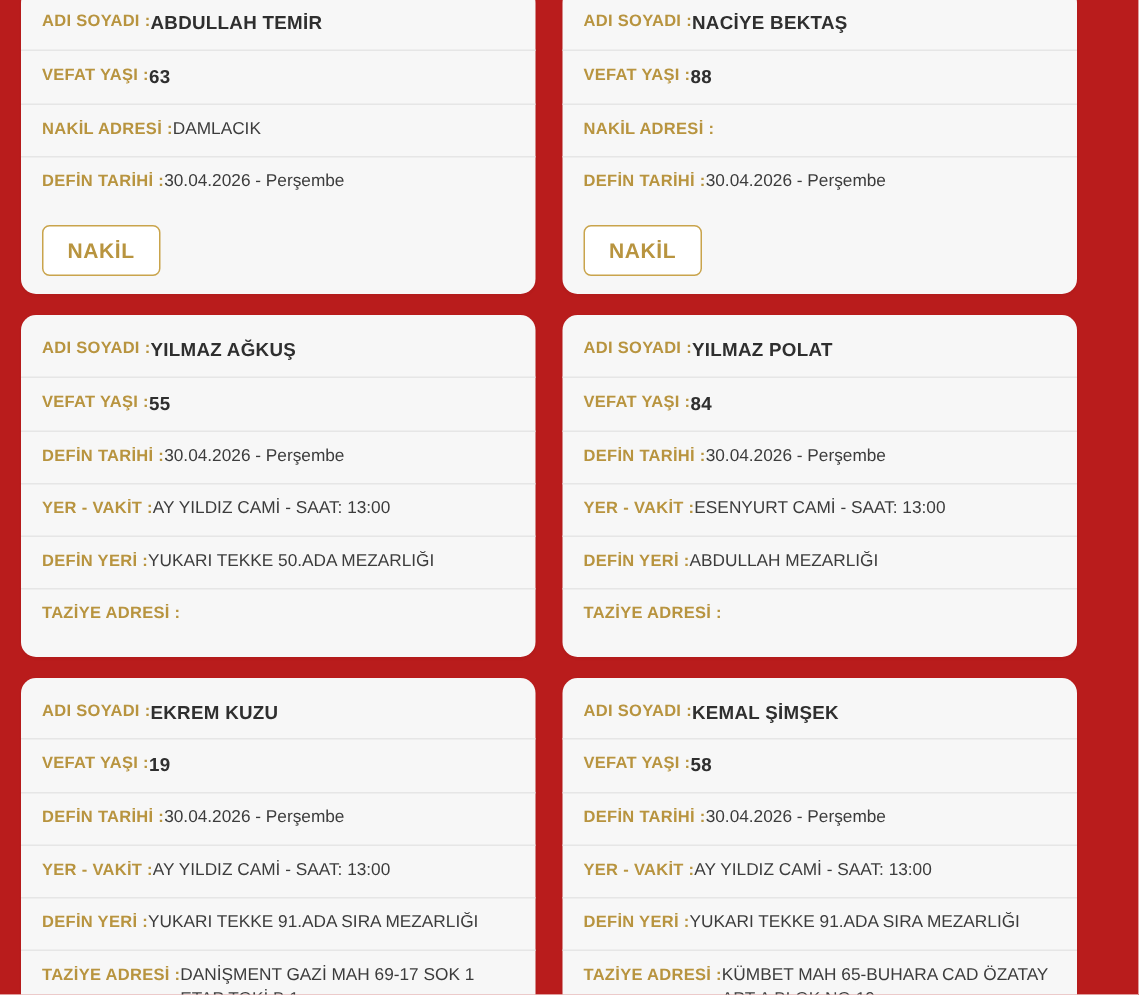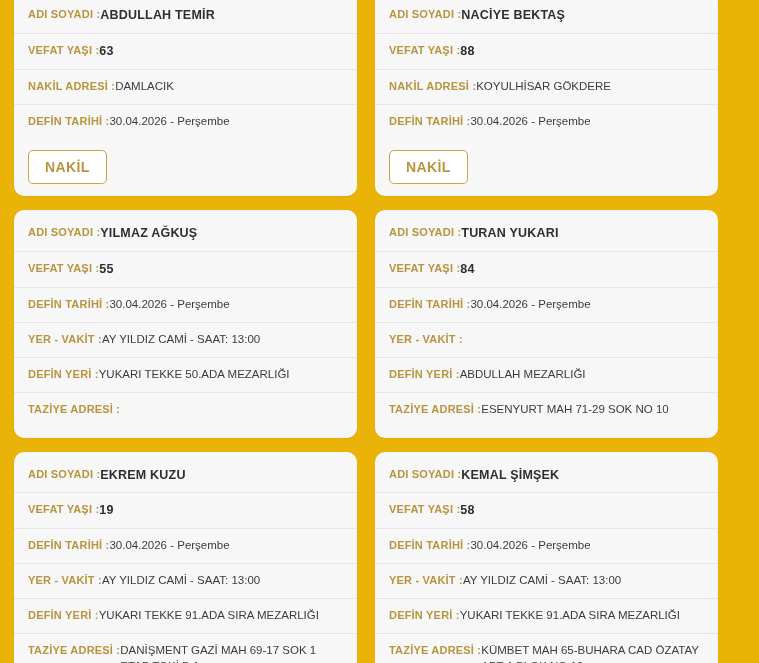--- a/index.html
+++ b/index.html
@@ -9,21 +9,21 @@
     width: 759px;
     height: 663px;
     background: #ffffff;
     font-family: "Liberation Sans", sans-serif;
     overflow: hidden;
   }
   #root {
     width: 759px;
     height: 663px;
     position: relative;
-    background: #eab308;
+    background: #b91c1c;
     padding: 0 14px;
   }
   .grid {
     display: flex;
     flex-wrap: wrap;
     gap: 14px 18px;
     padding-top: 0;
   }
   .card {
     width: 343px;
@@ -120,21 +120,20 @@
       <div class="row">
         <span class="label">ADI SOYADI :</span>
         <span class="value strong">NACİYE BEKTAŞ</span>
       </div>
       <div class="row">
         <span class="label">VEFAT YAŞI :</span>
         <span class="value strong">88</span>
       </div>
       <div class="row">
         <span class="label">NAKİL ADRESİ :</span>
-        <span class="value">KOYULHİSAR GÖKDERE</span>
       </div>
       <div class="row last">
         <span class="label">DEFİN TARİHİ :</span>
         <span class="value">30.04.2026 - Perşembe</span>
       </div>
       <div class="btn-row">
         <button class="nakil-btn">NAKİL</button>
       </div>
     </div>
 
@@ -160,40 +159,40 @@
         <span class="value">YUKARI TEKKE 50.ADA MEZARLIĞI</span>
       </div>
       <div class="row last">
         <span class="label">TAZİYE ADRESİ :</span>
       </div>
     </div>
 
     <div class="card">
       <div class="row">
         <span class="label">ADI SOYADI :</span>
-        <span class="value strong">TURAN YUKARI</span>
+        <span class="value strong">YILMAZ POLAT</span>
       </div>
       <div class="row">
         <span class="label">VEFAT YAŞI :</span>
         <span class="value strong">84</span>
       </div>
       <div class="row">
         <span class="label">DEFİN TARİHİ :</span>
         <span class="value">30.04.2026 - Perşembe</span>
       </div>
       <div class="row">
         <span class="label">YER - VAKİT :</span>
+        <span class="value">ESENYURT CAMİ - SAAT: 13:00</span>
       </div>
       <div class="row">
         <span class="label">DEFİN YERİ :</span>
         <span class="value">ABDULLAH MEZARLIĞI</span>
       </div>
       <div class="row last">
         <span class="label">TAZİYE ADRESİ :</span>
-        <span class="value">ESENYURT MAH 71-29 SOK NO 10</span>
       </div>
     </div>
 
     <div class="card">
       <div class="row">
         <span class="label">ADI SOYADI :</span>
         <span class="value strong">EKREM KUZU</span>
       </div>
       <div class="row">
         <span class="label">VEFAT YAŞI :</span>

